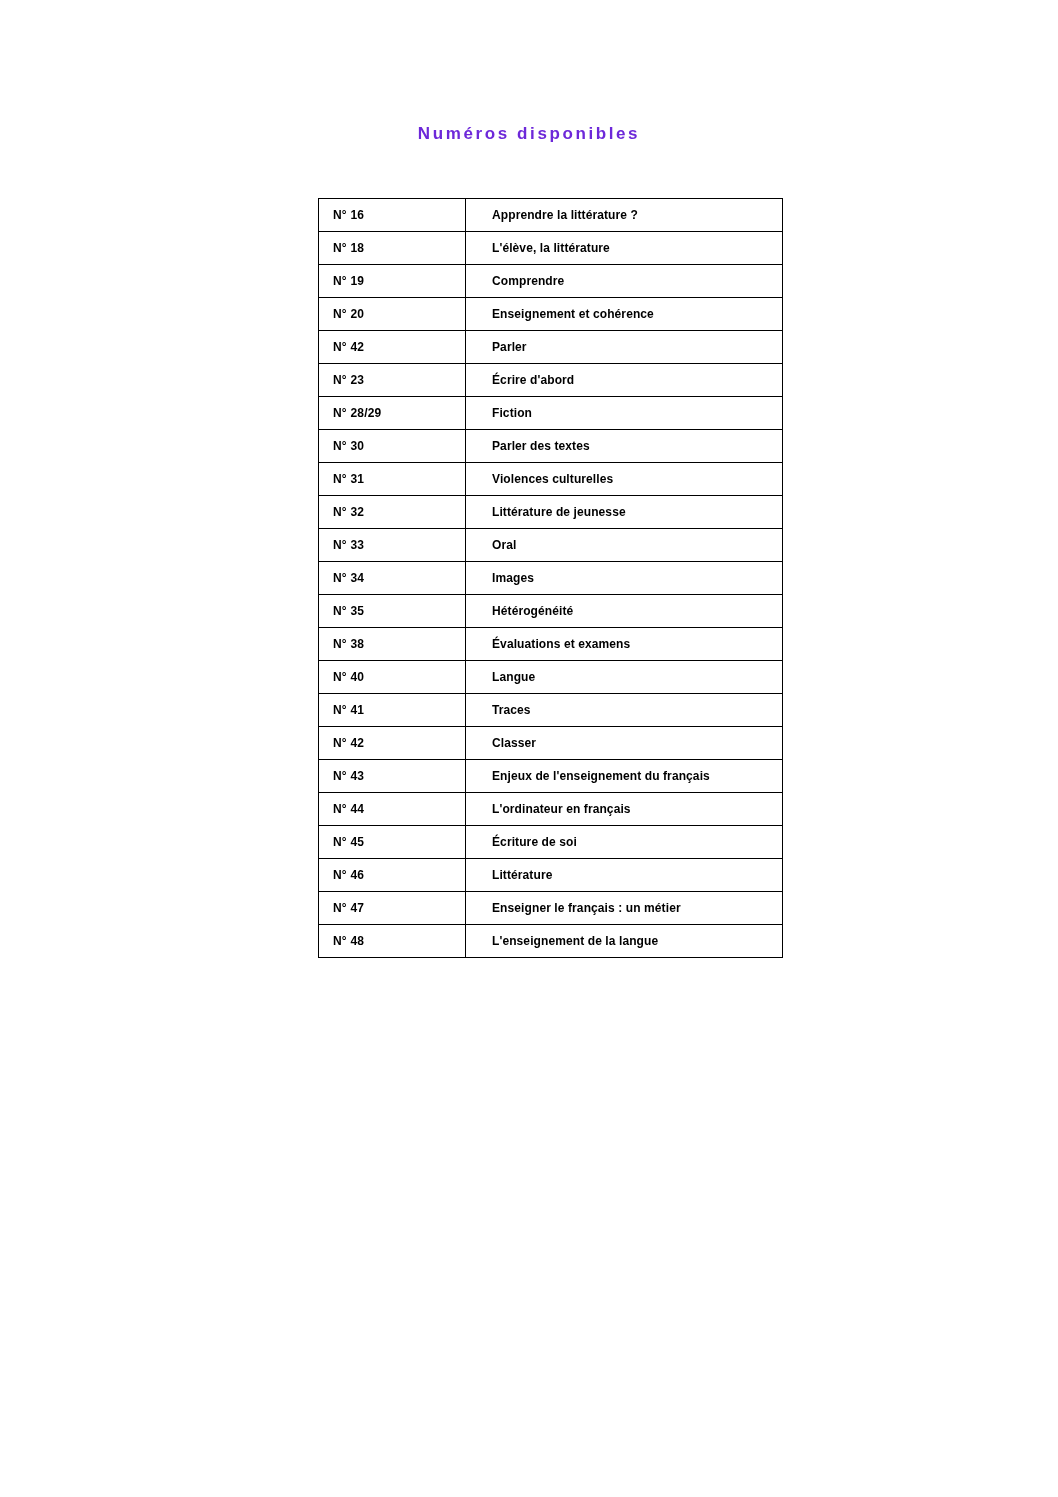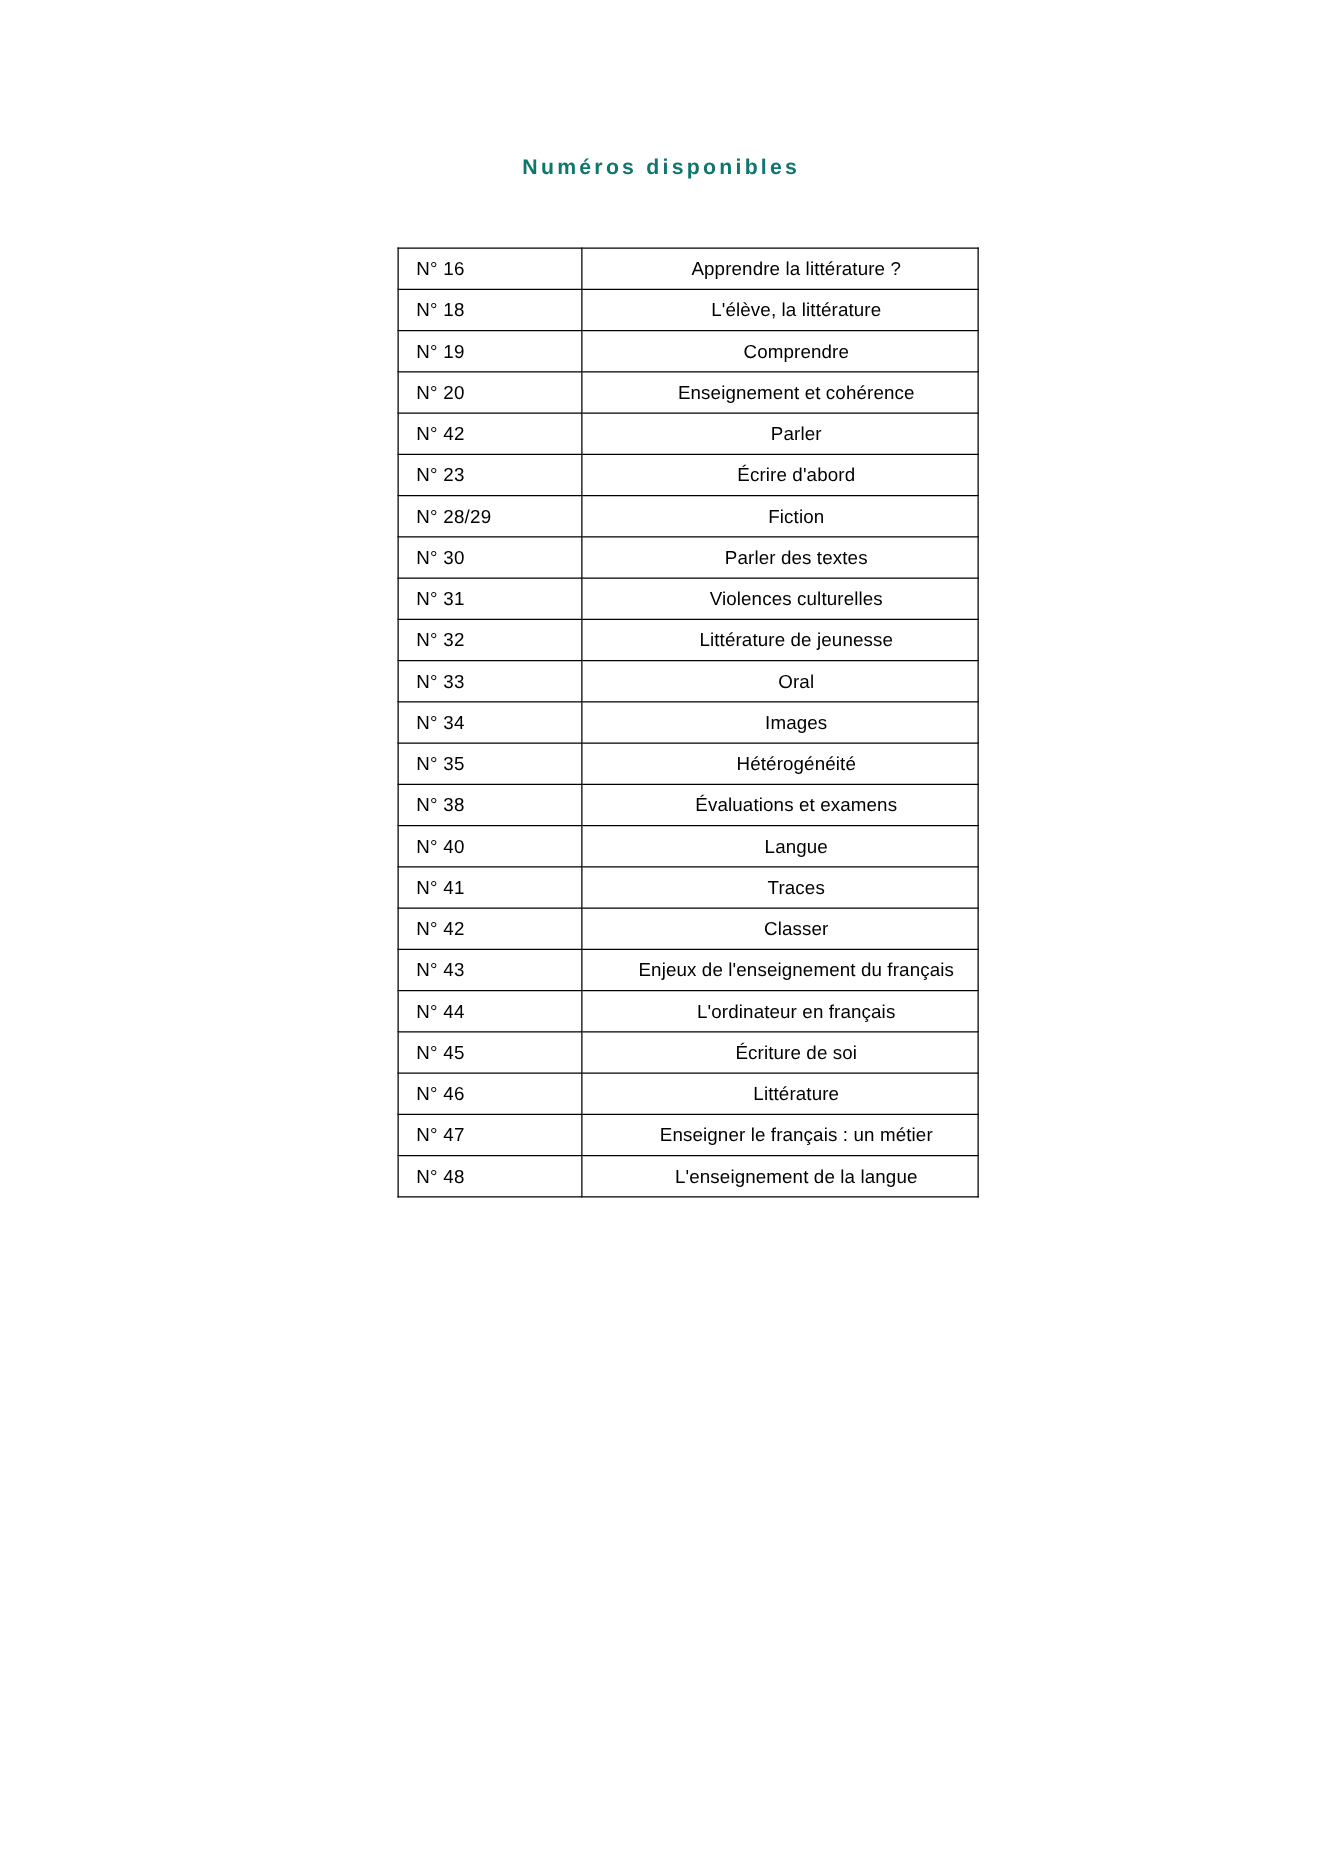--- a/index.html
+++ b/index.html
@@ -23,48 +23,47 @@
   }
   .doc-title {
     position: absolute;
     top: 124px;
     left: 0;
     width: 100%;
     text-align: center;
     font-size: 17px;
     font-weight: bold;
     letter-spacing: 2.6px;
-    color: #0f766e;
+    color: #6d28d9;
   }
   .issues-table {
     position: absolute;
     top: 198px;
     left: 318px;
     width: 422px;
     border-collapse: collapse;
     table-layout: fixed;
   }
   .issues-table td {
     border: 1px solid #000000;
     height: 32px;
-    font-size: 15px;
-    font-weight: normal;
+    font-size: 12px;
+    font-weight: bold;
     vertical-align: middle;
     padding: 0;
   }
   .col-num {
     width: 132px;
     padding-left: 14px !important;
     letter-spacing: 0.2px;
   }
   .col-title {
     width: 290px;
     padding-left: 26px !important;
     letter-spacing: 0.1px;
-    text-align: center;
   }
 </style>
 </head>
 <body>
 
 <div class="page">
 
   <div class="doc-title">Numéros disponibles</div>
 
   <table class="issues-table">

